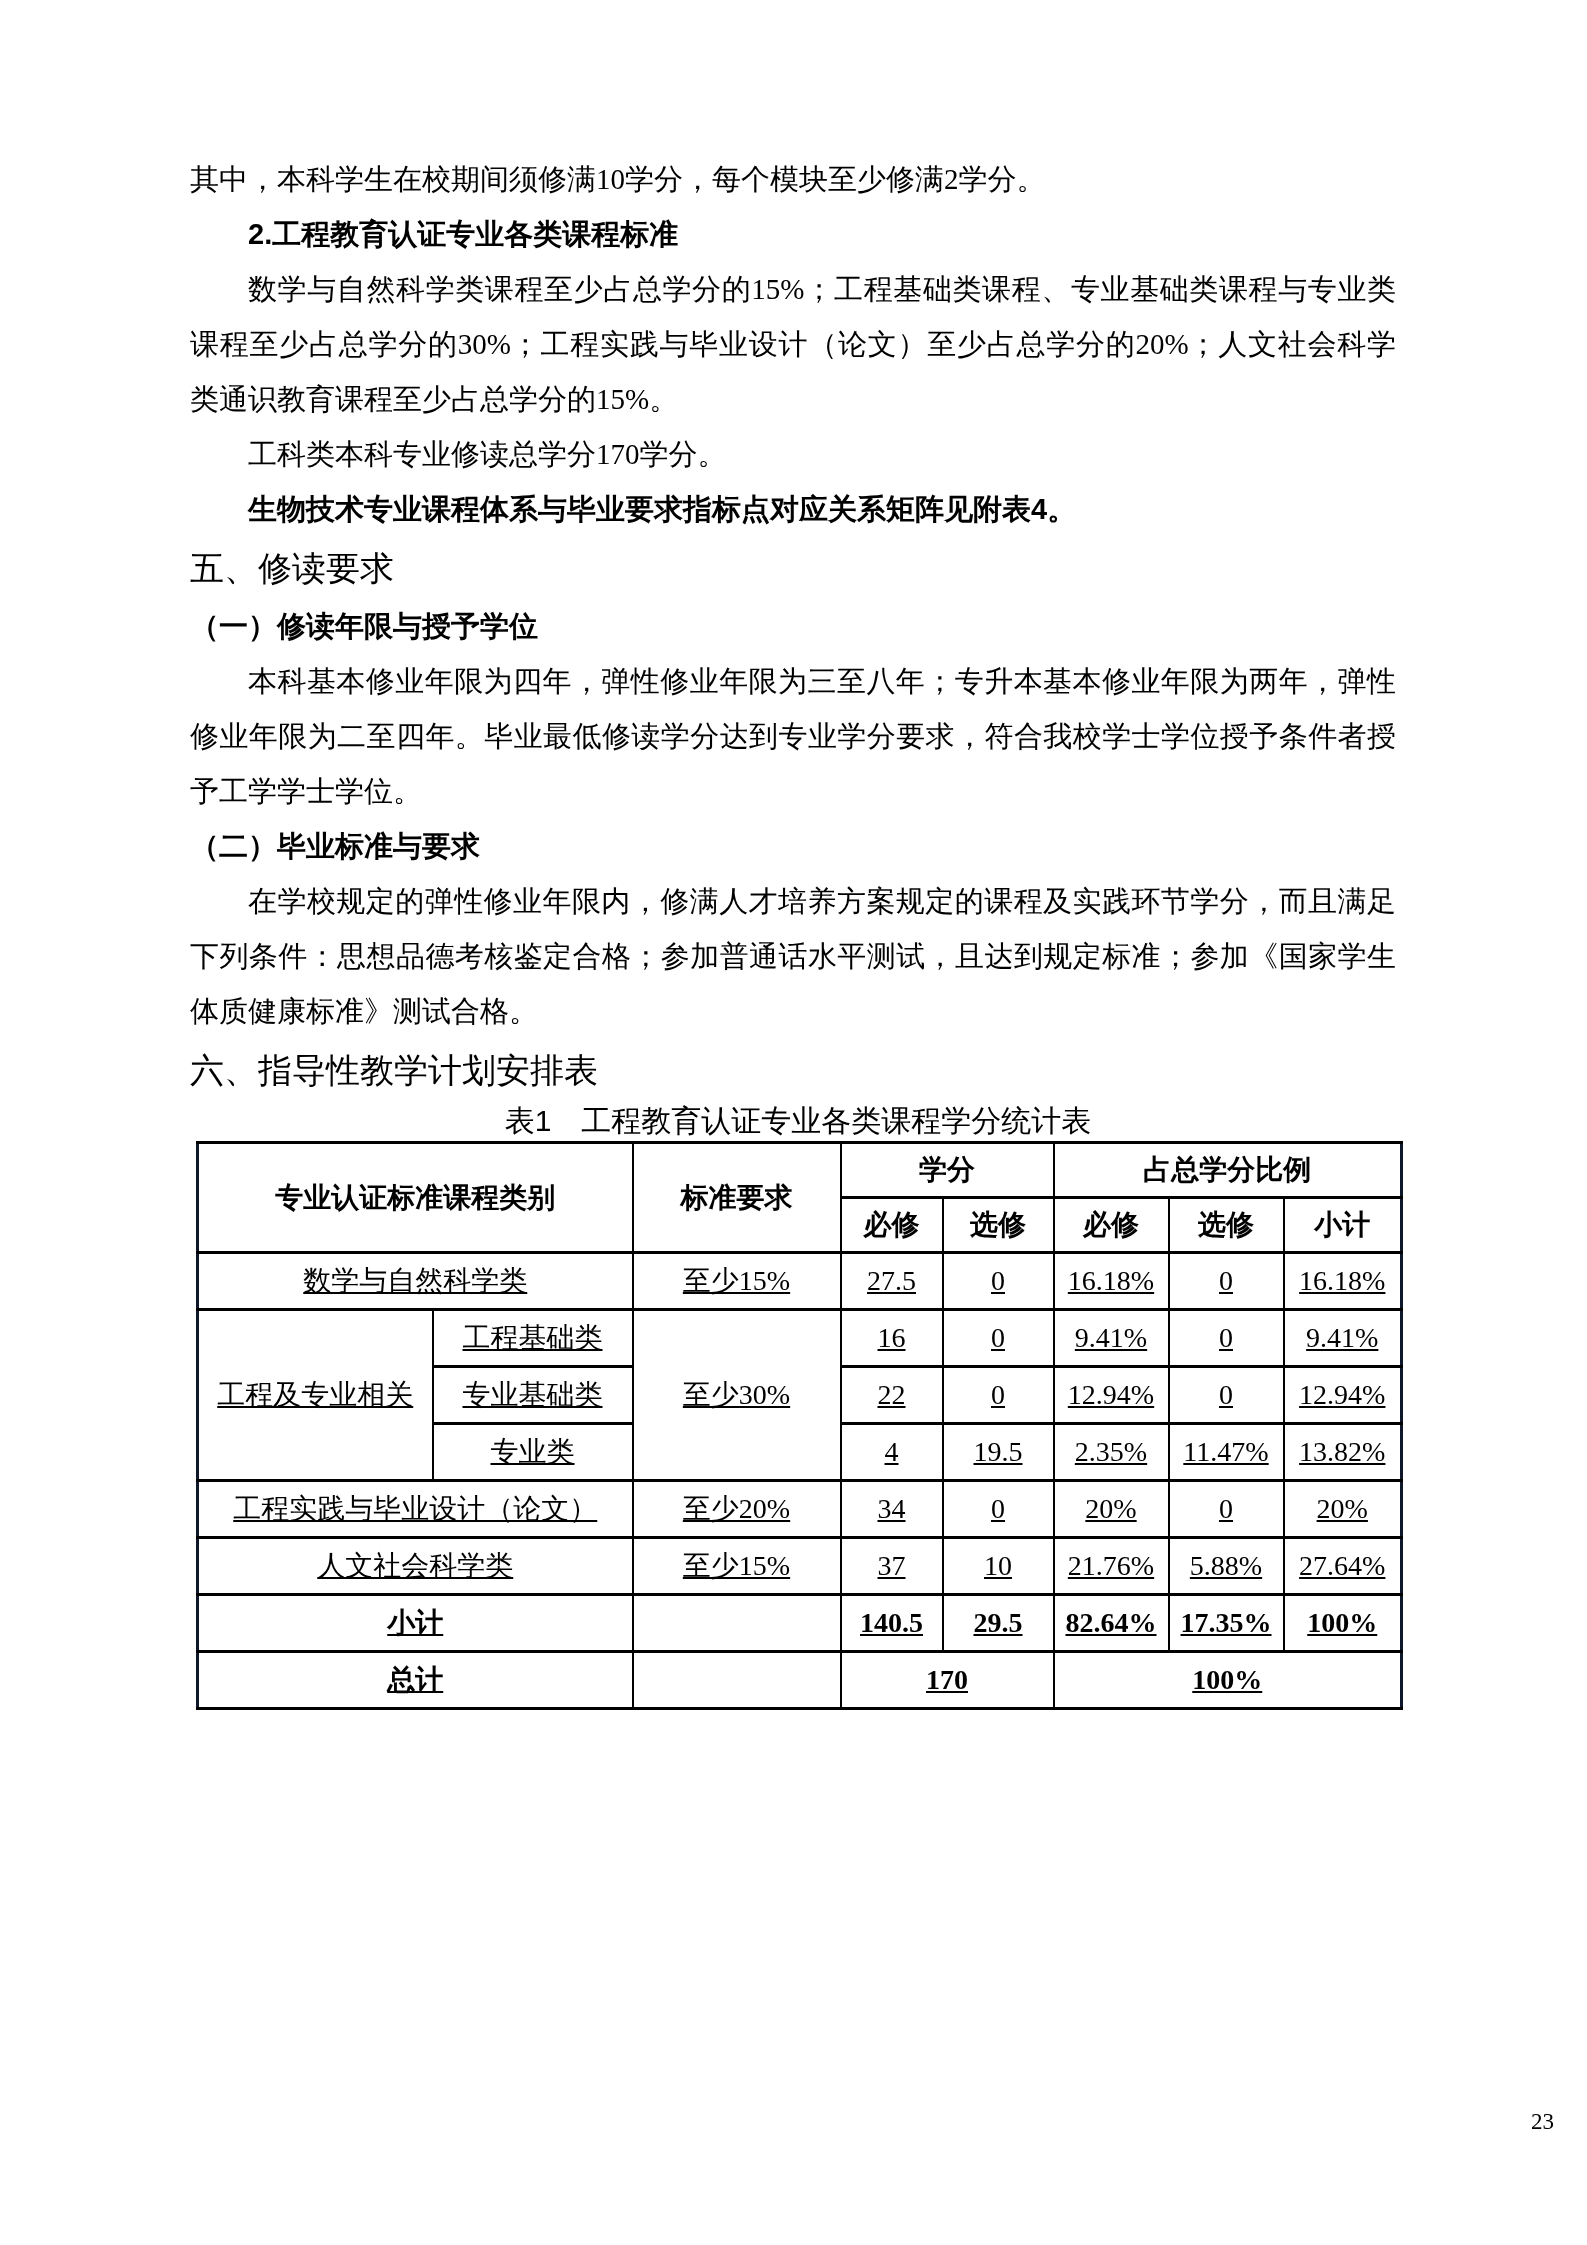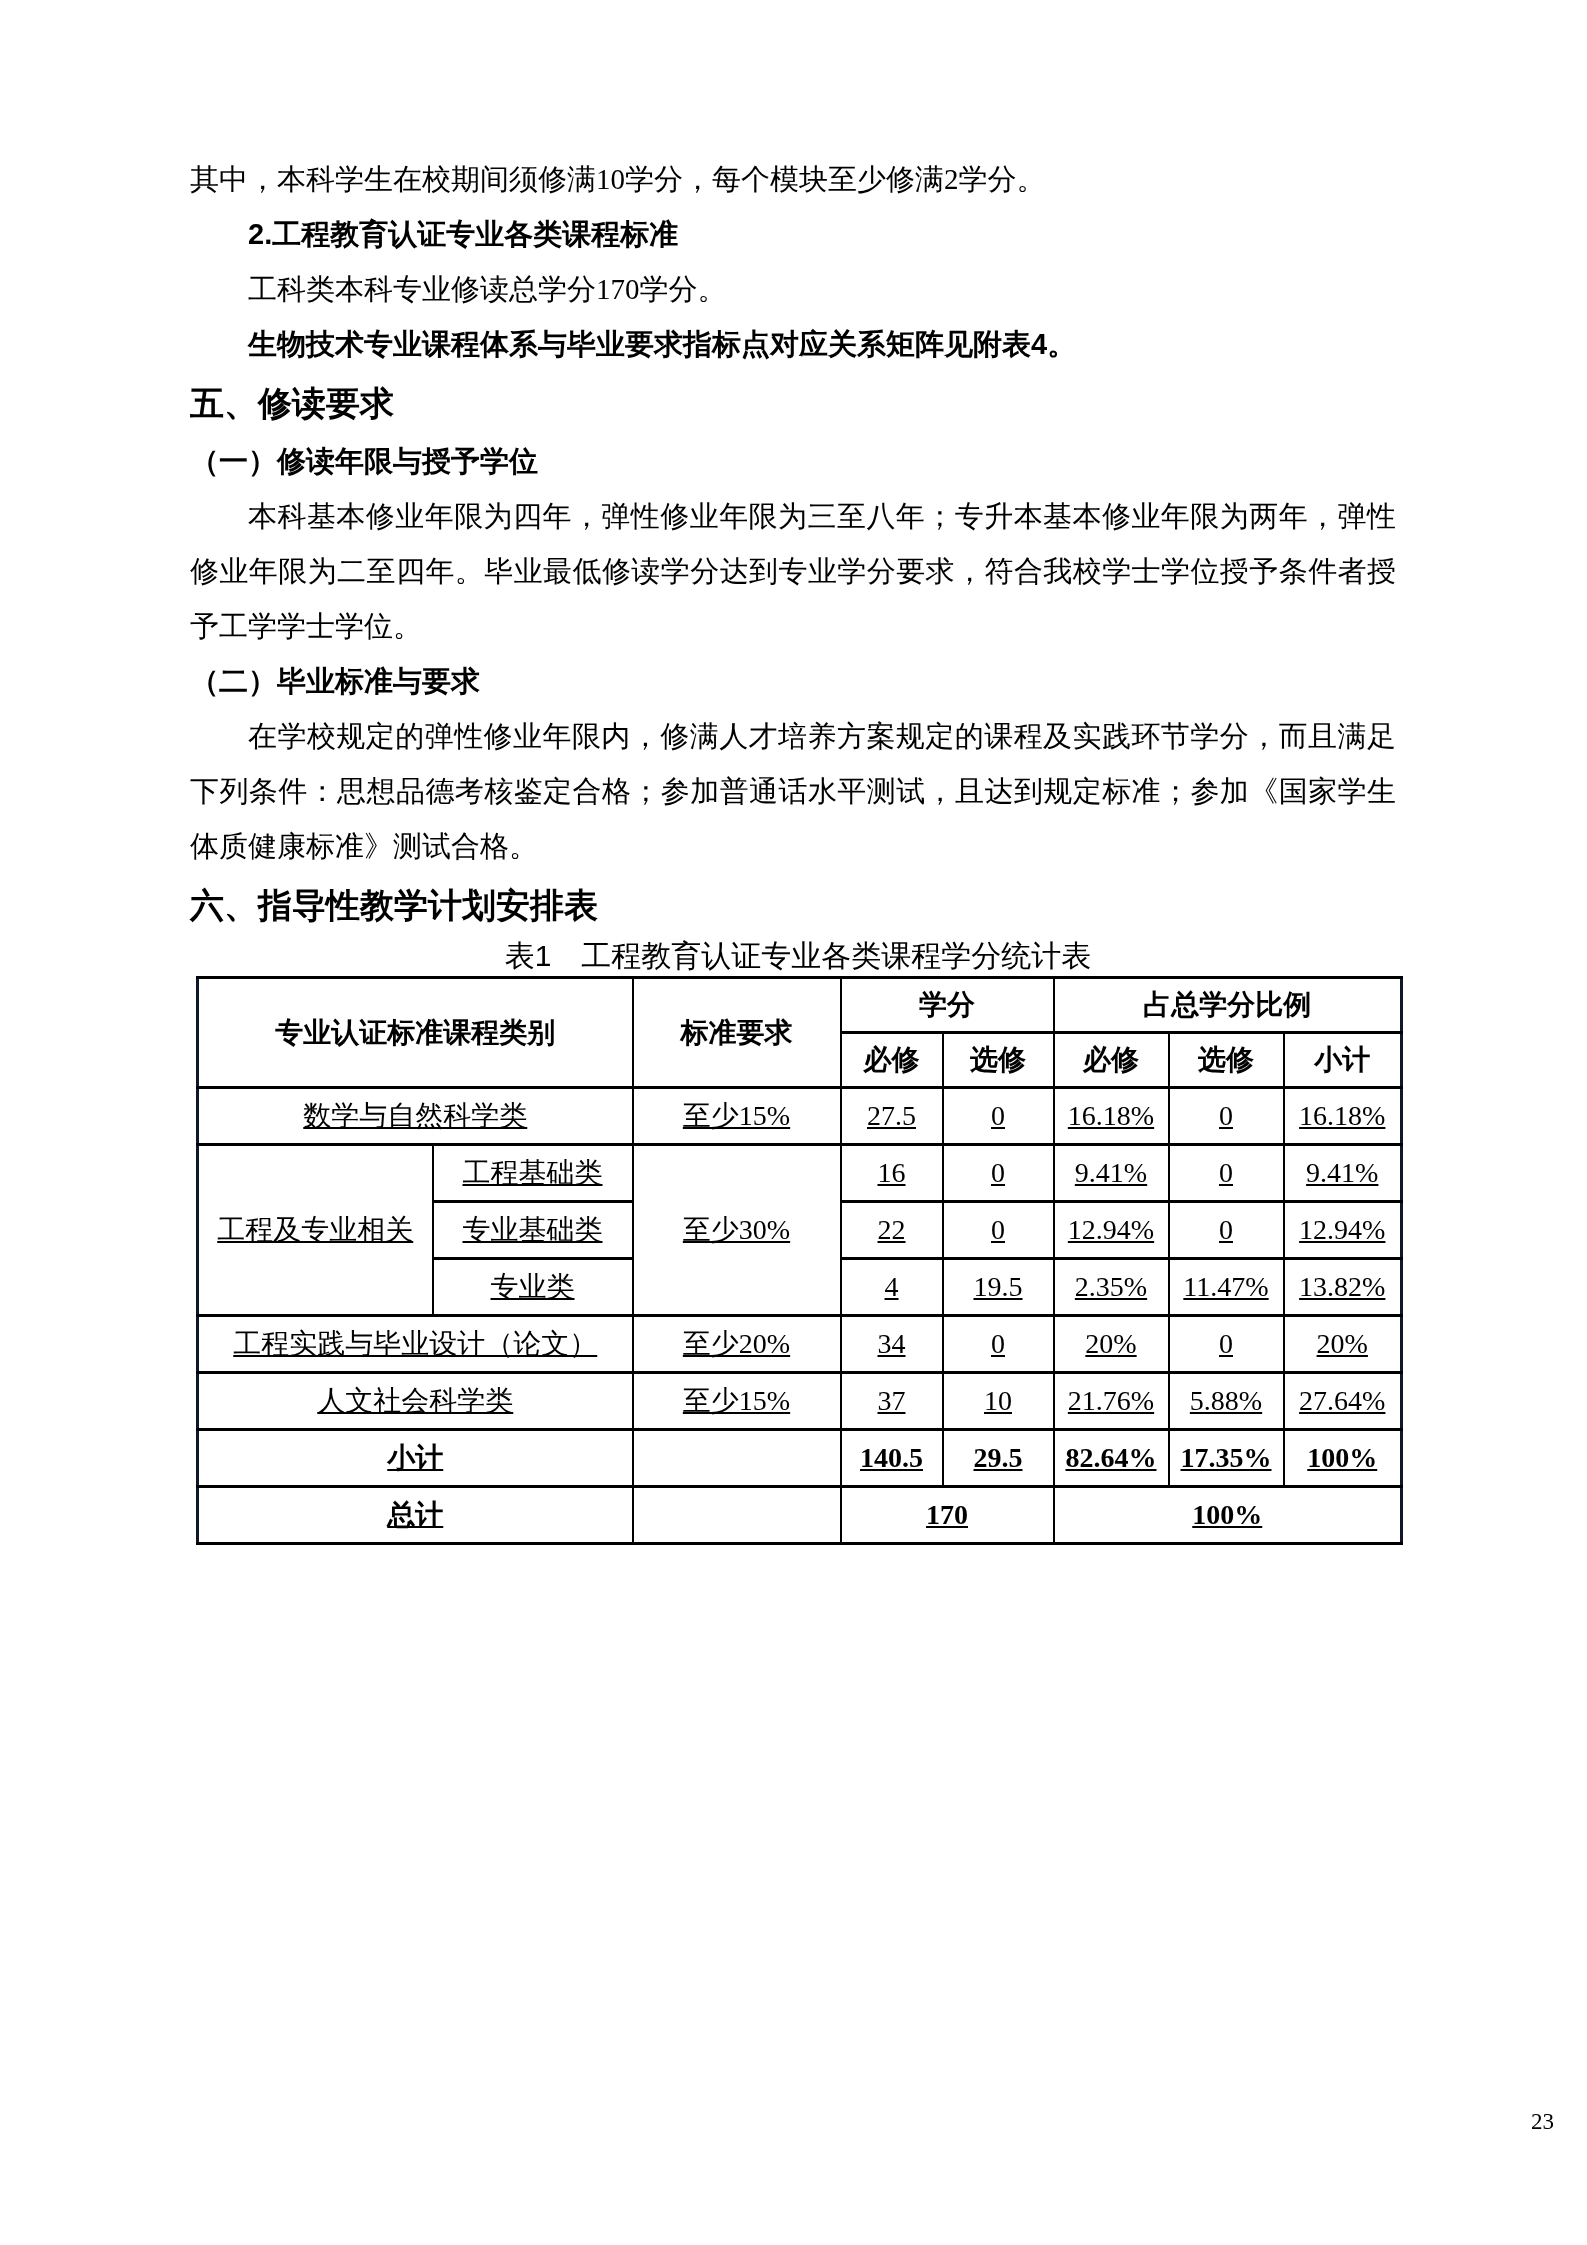--- a/index.html
+++ b/index.html
@@ -33,21 +33,21 @@
     margin: 0;
     font-size: 29px;
     line-height: 55px;
     font-weight: bold;
     font-family: "Liberation Sans", "DejaVu Sans", sans-serif;
   }
   .h-major {
     margin: 0;
     font-size: 34px;
     line-height: 62px;
-    font-weight: bold;
+    font-weight: normal;
     font-family: "Liberation Sans", "DejaVu Sans", sans-serif;
   }
   .table-caption {
     margin: 0;
     font-size: 30px;
     line-height: 40px;
     font-weight: normal;
     font-family: "Liberation Sans", "DejaVu Sans", sans-serif;
     text-align: center;
     width: 1204px;
@@ -91,20 +91,21 @@
   }
 </style>
 </head>
 <body>
 
 <div class="page">
   <div class="content">
 
     <p class="body-line">其中，本科学生在校期间须修满10学分，每个模块至少修满2学分。</p>
     <p class="subhead indent">2.工程教育认证专业各类课程标准</p>
+    <p class="body-line indent">数学与自然科学类课程至少占总学分的15%；工程基础类课程、专业基础类课程与专业类课程至少占总学分的30%；工程实践与毕业设计（论文）至少占总学分的20%；人文社会科学类通识教育课程至少占总学分的15%。</p>
     <p class="body-line indent">工科类本科专业修读总学分170学分。</p>
     <p class="subhead indent">生物技术专业课程体系与毕业要求指标点对应关系矩阵见附表4。</p>
     <p class="h-major">五、修读要求</p>
     <p class="subhead">（一）修读年限与授予学位</p>
     <p class="body-line indent">本科基本修业年限为四年，弹性修业年限为三至八年；专升本基本修业年限为两年，弹性修业年限为二至四年。毕业最低修读学分达到专业学分要求，符合我校学士学位授予条件者授予工学学士学位。</p>
     <p class="subhead">（二）毕业标准与要求</p>
     <p class="body-line indent">在学校规定的弹性修业年限内，修满人才培养方案规定的课程及实践环节学分，而且满足下列条件：思想品德考核鉴定合格；参加普通话水平测试，且达到规定标准；参加《国家学生体质健康标准》测试合格。</p>
     <p class="h-major">六、指导性教学计划安排表</p>
 
     <div class="table-caption">表1　工程教育认证专业各类课程学分统计表</div>

